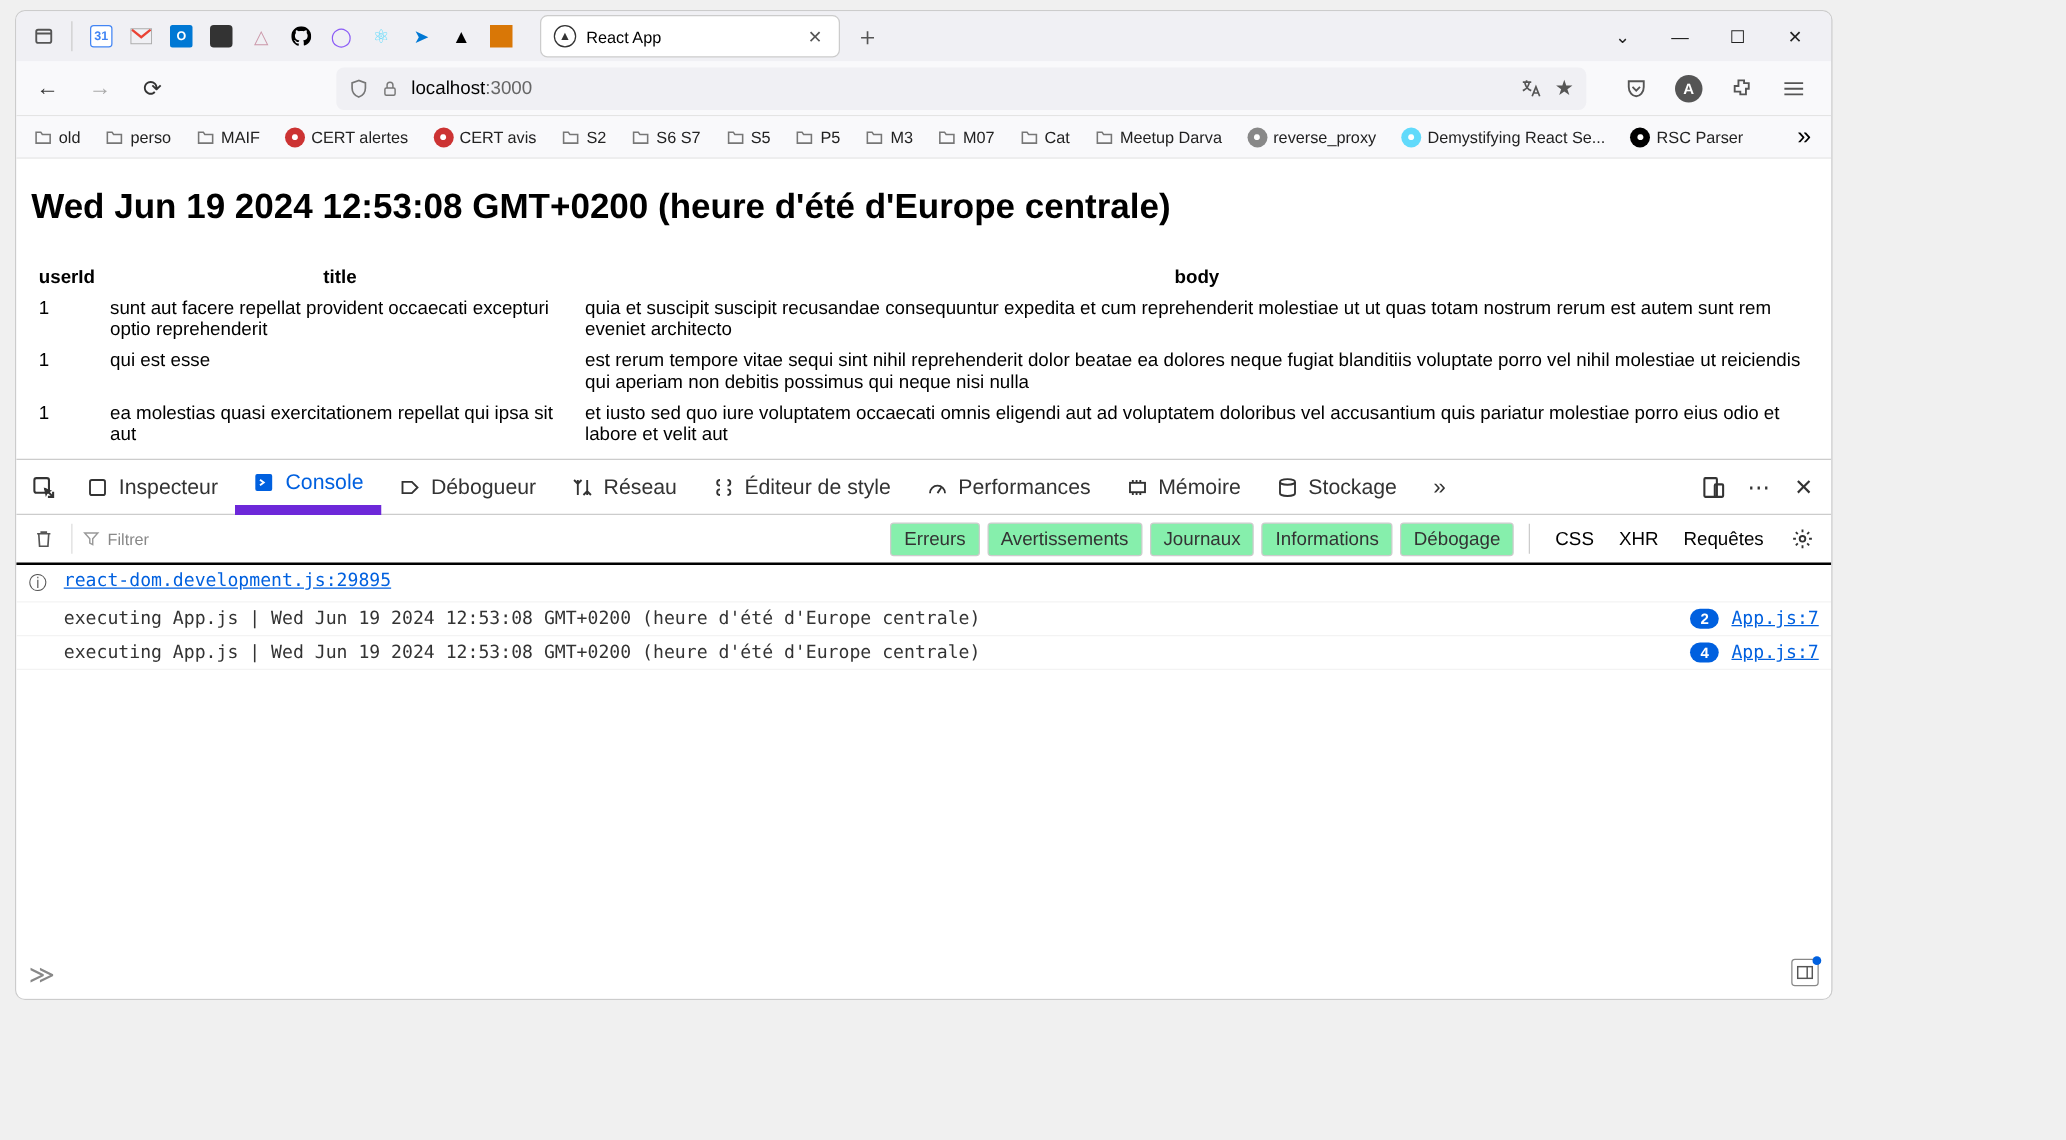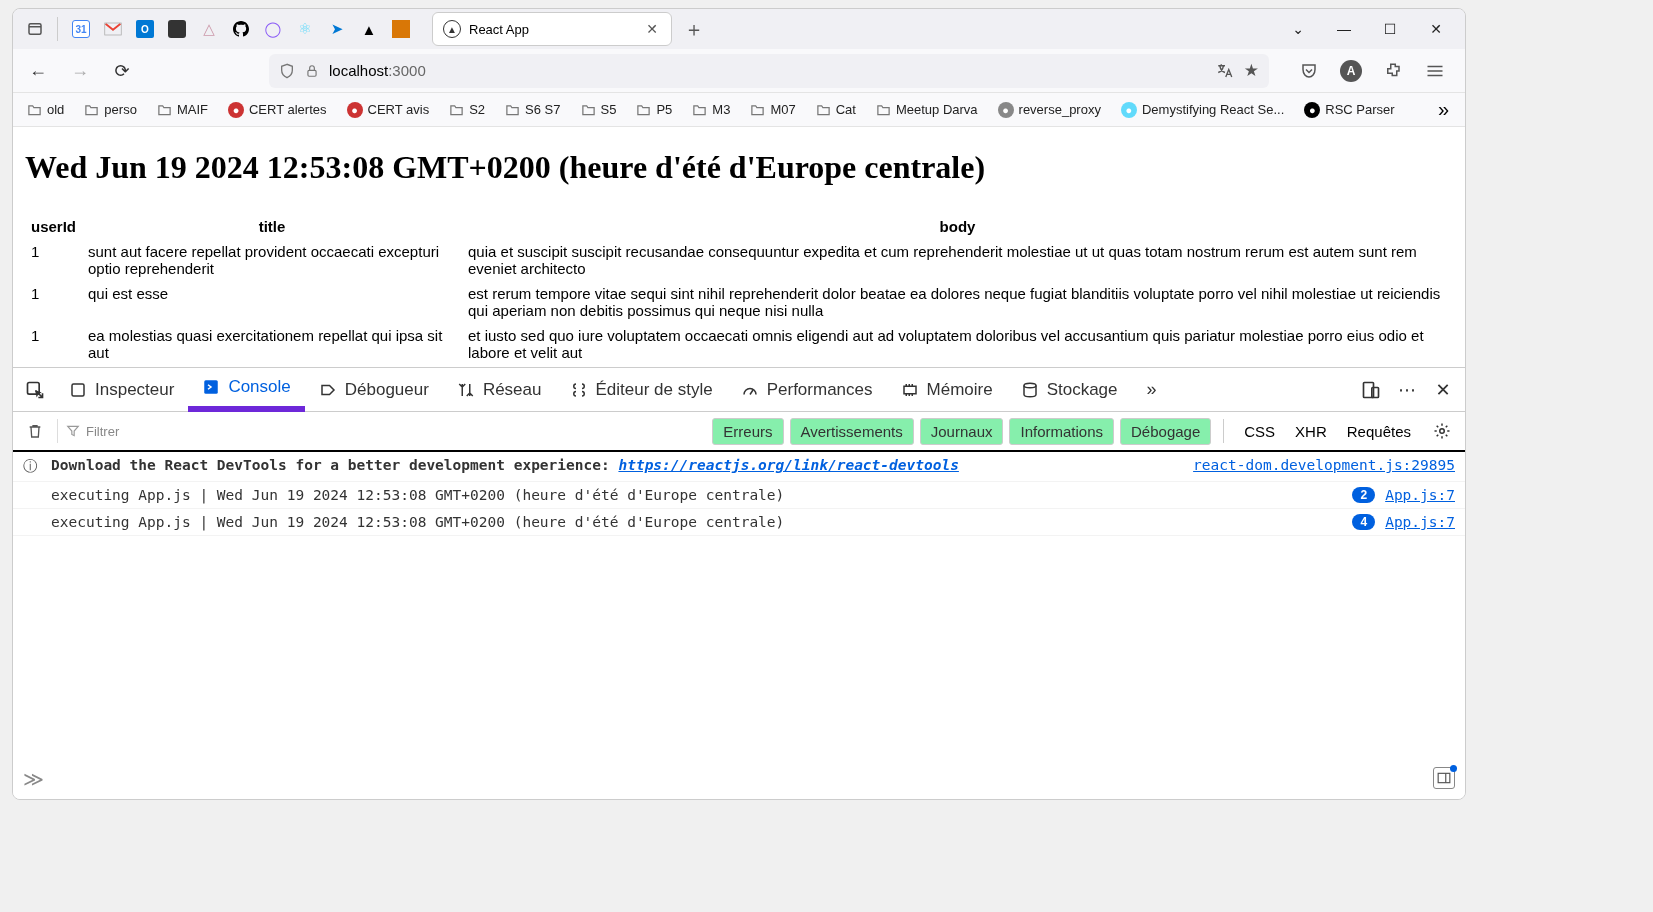--- a/index.html
+++ b/index.html
@@ -151,22 +151,22 @@
 .bookmarks-bar .more { margin-left:auto; font-size:20px; padding:0 8px; cursor:pointer; }
 
 .page-content {
   flex: 0 0 240px;
   background:#fff;
   padding: 12px;
   overflow:hidden;
   color:#000;
 }
 .page-content h1 {
-  font-family: Liberation Serif, serif;
-  font-size: 32px;
+  font-family: Liberation Sans, sans-serif;
+  font-size: 28px;
   font-weight: bold;
   margin: 10px 0 28px 0;
 }
 .data-table { border-collapse: collapse; width:100%; font-family:Liberation Sans, sans-serif; font-size:15px; }
 .data-table th { text-align:center; font-weight:bold; padding:4px 6px; }
 .data-table th:first-child { text-align:left; }
 .data-table td { padding:4px 6px; vertical-align: top; text-align:left; }
 .data-table .uid { width:50px; }
 
 .devtools {
@@ -178,21 +178,21 @@
   min-height:0;
 }
 .dt-tabs {
   height:44px; display:flex; align-items:center; border-bottom:1px solid #ccc;
   padding:0 6px; gap:4px;
 }
 .dt-tab {
   display:flex; align-items:center; gap:8px; padding:0 14px; height:44px;
   font-size:17px; color:#333; cursor:pointer;
 }
-.dt-tab.active { color:#0060df; border-bottom:6px solid #6d28d9; }
+.dt-tab.active { color:#0060df; border-bottom:8px solid #6d28d9; }
 .dt-tab .dt-ic { font-size:17px; }
 .dt-tabs .spacer { flex:1; }
 .dt-ctrl { width:32px;height:32px;display:flex;align-items:center;justify-content:center;font-size:18px;cursor:pointer;color:#333; }
 .dt-filter-row {
   height:40px; display:flex; align-items:center; padding:0 8px; gap:8px;
   border-bottom:2px solid #000000;
 }
 .trash { font-size:16px; color:#555; cursor:pointer; width:28px;height:28px;display:flex;align-items:center;justify-content:center; }
 .filter-input {
   display:flex; align-items:center; gap:6px; flex:0 0 180px; color:#888;
@@ -602,21 +602,20 @@
       <div class="gear">
         <svg width="18" height="18" viewBox="0 0 24 24" fill="none" stroke="#333" stroke-width="2">
             <circle cx="12" cy="12" r="3"></circle>
             <path d="M12 2 V5 M12 19 V22 M4.9 4.9 L7 7 M17 17 L19.1 19.1 M2 12 H5 M19 12 H22 M4.9 19.1 L7 17 M17 7 L19.1 4.9"></path>
           </svg>
       </div>
     </div>
     <div class="console-output" id="console-output">
         <div class="console-line">
           <span class="ic">ⓘ</span>
-          <span class="msg"><b>Download the React DevTools for a better development experience: </b><a>https://reactjs.org/link/react-devtools</a></span>
           <span class="source-link">react-dom.development.js:29895</span>
         </div>
         <div class="console-line">
           <span class="ic"></span>
           <span class="msg">executing App.js | Wed Jun 19 2024 12:53:08 GMT+0200 (heure d'été d'Europe centrale)</span>
           <span class="count-badge">2</span>
           <span class="source-link">App.js:7</span>
         </div>
         <div class="console-line">
           <span class="ic"></span>

